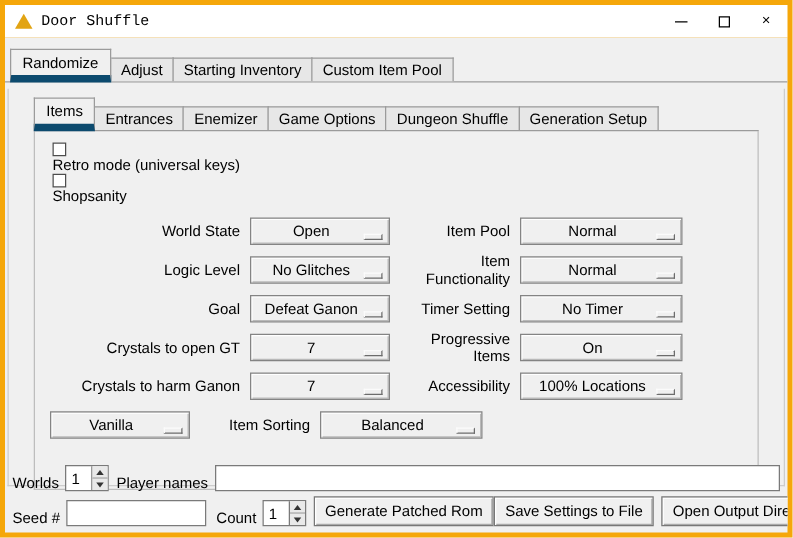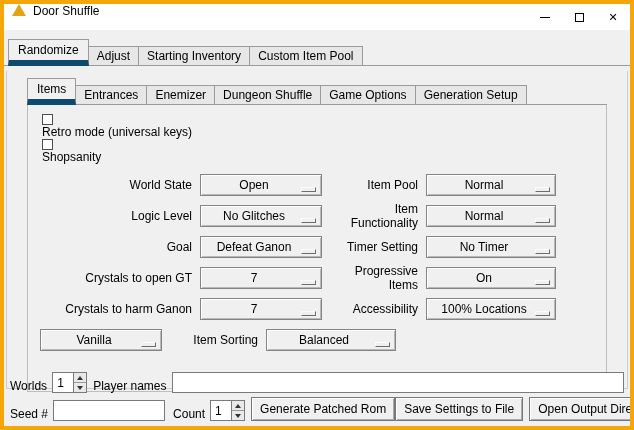--- a/index.html
+++ b/index.html
@@ -4,21 +4,21 @@
 <style>
   * { box-sizing: border-box; margin: 0; padding: 0; }
   html,body { width:634px; height:430px; font-family:"Liberation Sans", sans-serif; font-size:12px; color:#000; }
   .window {
     position:relative; width:634px; height:430px;
     background:var(--accent, #f5a70a);
   }
   
   .titlebar {
     position:absolute; left:4px; top:4px; right:4px; height:26px;
-    background:#ffffff; display:flex; 
+    background:#ffffff; display:flex; align-items:center;font-family:Liberation Mono, monospace;
   }
   .app-icon {
     width:0; height:0; margin:0 7px 0 8px;
     border-left:7px solid transparent; border-right:7px solid transparent;
     border-bottom:12px solid #e2a413;
   }
   .title-text { flex:0 0 auto; font-size:12px; }
   .tb-spacer { flex:1; }
   .tb-btn { width:34px; height:26px; display:flex; align-items:center; justify-content:center; cursor:default; }
   .glyph-min { width:10px; height:1px; background:#000; display:block; }
@@ -49,21 +49,21 @@
   .dd-grid { margin-left:12px; margin-top:5px; }
   .dd-row { display:flex; align-items:center; height:31px; }
   .lbl-l { width:160px; text-align:right; padding-right:8px; }
   .lbl-r { width:102px; text-align:right; padding-right:8px; margin-left:2px; }
   .dropdown {
     position:relative; height:22px; background:#f0f0f0;
     border:1px solid #848484;
     box-shadow: inset 1px 1px 0 #ffffff, inset -1px -1px 0 #b9b9b9;
     display:flex; align-items:center; justify-content:center; cursor:default;
   }
-  .dd-l { width:122px; }
+  .dd-l { width:112px; }
   .dd-r { width:130px; }
   .dd-ind {
     position:absolute; right:5px; top:12px; width:15px; height:5px;
     background:#f0f0f0; border:1px solid; border-color:#fbfbfb #6c6c6c #6c6c6c #fbfbfb;
   }
   .dd-value { padding-right:14px; }
   
   .bottom { position:absolute; left:6px; right:6px; bottom:5px; }
   .b-row { display:flex; align-items:flex-end; margin-top:4px; }
   .b-label { padding-right:5px; white-space:nowrap; }
@@ -117,22 +117,22 @@
       <div class="tab">Starting Inventory</div>
       <div class="tab">Custom Item Pool</div>
     </div>
 
     <div class="panel1">
 
       <div class="tabbar tabbar2">
         <div class="tab selected">Items</div>
         <div class="tab">Entrances</div>
         <div class="tab">Enemizer</div>
+        <div class="tab">Game Options</div>
         <div class="tab">Dungeon Shuffle</div>
-        <div class="tab">Game Options</div>
         <div class="tab">Generation Setup</div>
       </div>
 
       <div class="panel2">
 
         <div class="check-row">
           <span class="check-box"></span>
           <span>Retro mode (universal keys)</span>
         </div>
         <div class="check-row">

